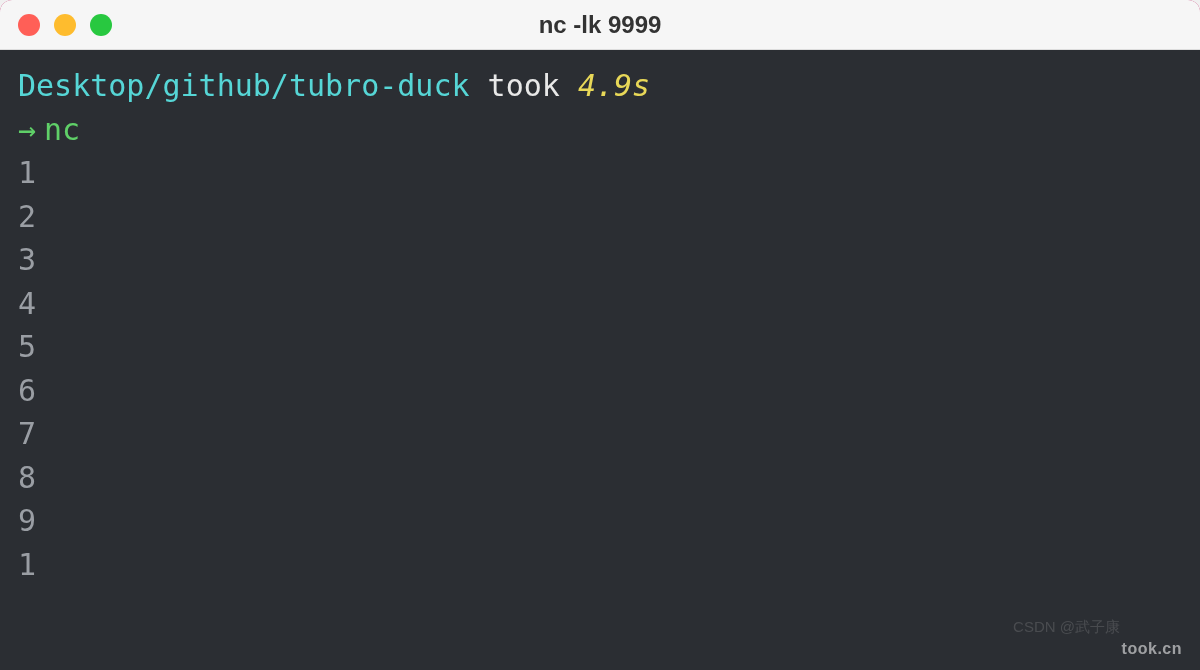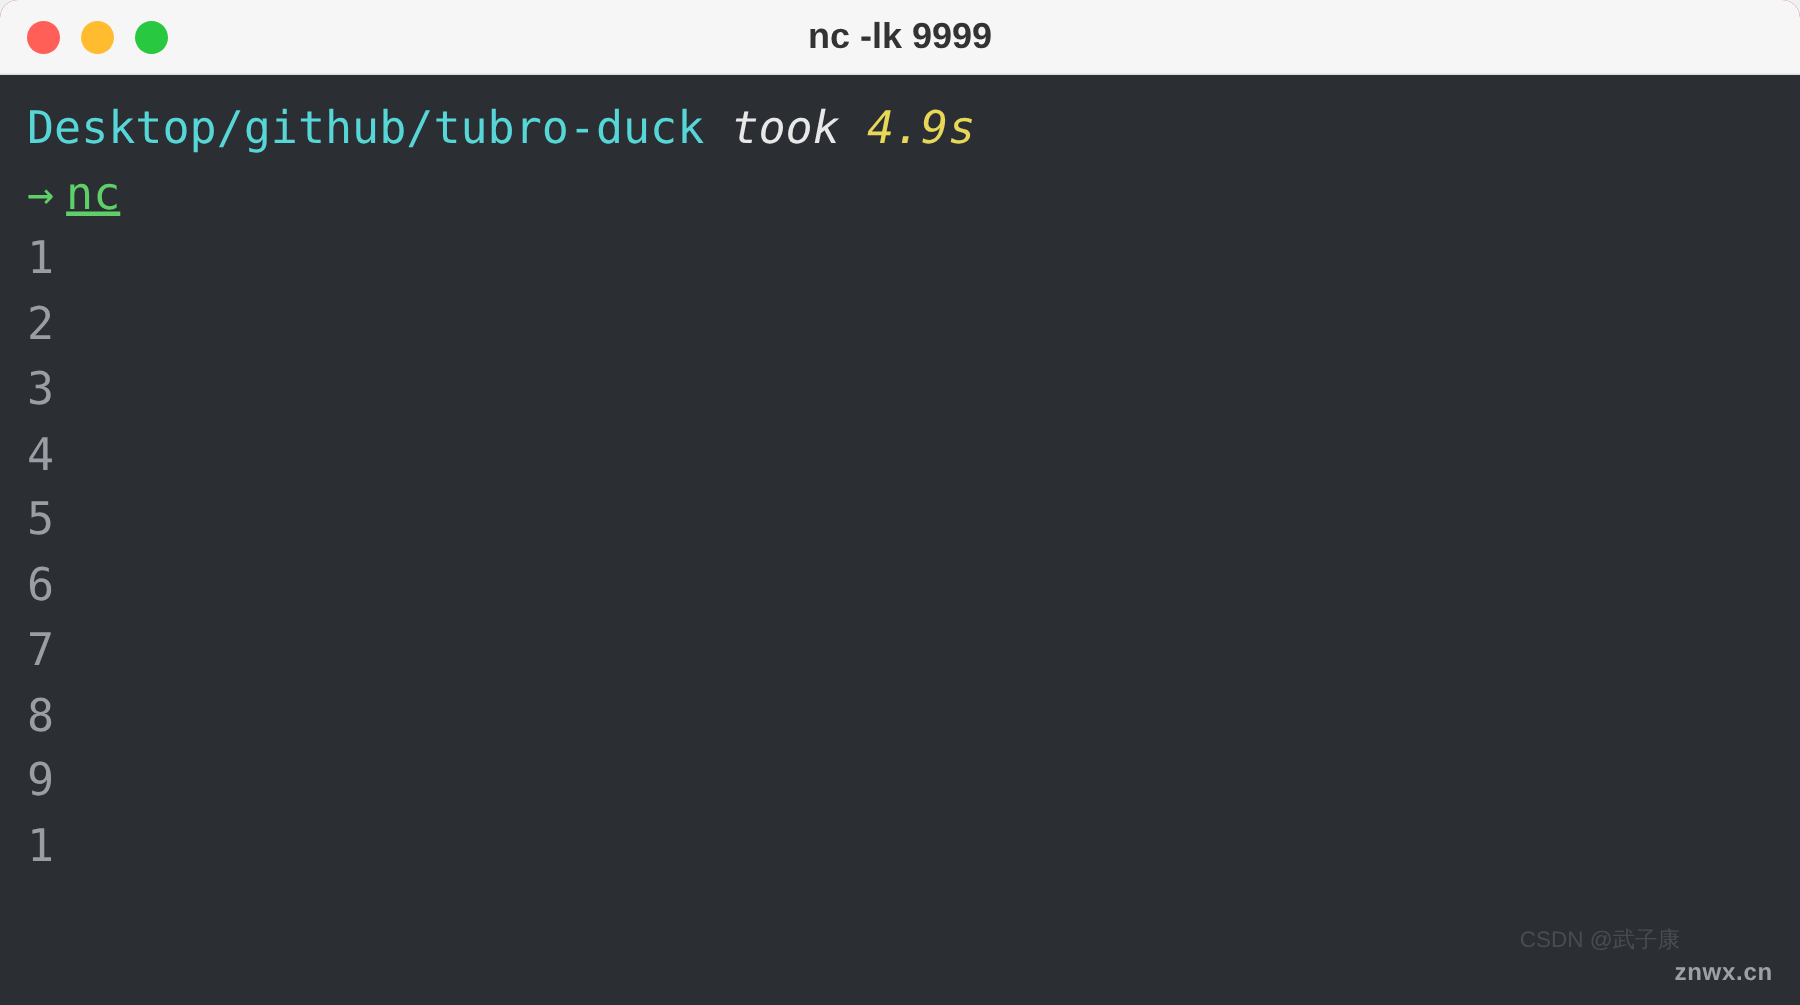--- a/index.html
+++ b/index.html
@@ -72,33 +72,31 @@
     .prompt-line {
       display: flex;
       flex-wrap: wrap;
       gap: 0;
     }
     .path {
       color: #56d6d6;
     }
     .took {
       color: #e8e8e8;
-      font-style: italic;
     }
     .duration {
       color: #e8d858;
       font-style: italic;
     }
     .arrow {
       color: #5fd068;
       margin-right: 8px;
     }
     .cmd {
       color: #5fd068;
-      text-decoration: underline;
     }
     .args {
       color: #e8e8e8;
     }
     .sp {
       white-space: pre;
     }
     .output-line {
       color: #9a9ea4;
       font-size: 30px;
@@ -151,15 +149,15 @@
     <div class="output-line">2</div>
     <div class="output-line">3</div>
     <div class="output-line">4</div>
     <div class="output-line">5</div>
     <div class="output-line">6</div>
     <div class="output-line">7</div>
     <div class="output-line">8</div>
     <div class="output-line">9</div>
     <div class="output-line">1</div>
     <div class="watermark2">CSDN @武子康</div>
-    <div class="watermark">znwx.cn</div>
+    <div class="watermark">took.cn</div>
   </div>
 </div>
 
 </body></html>

